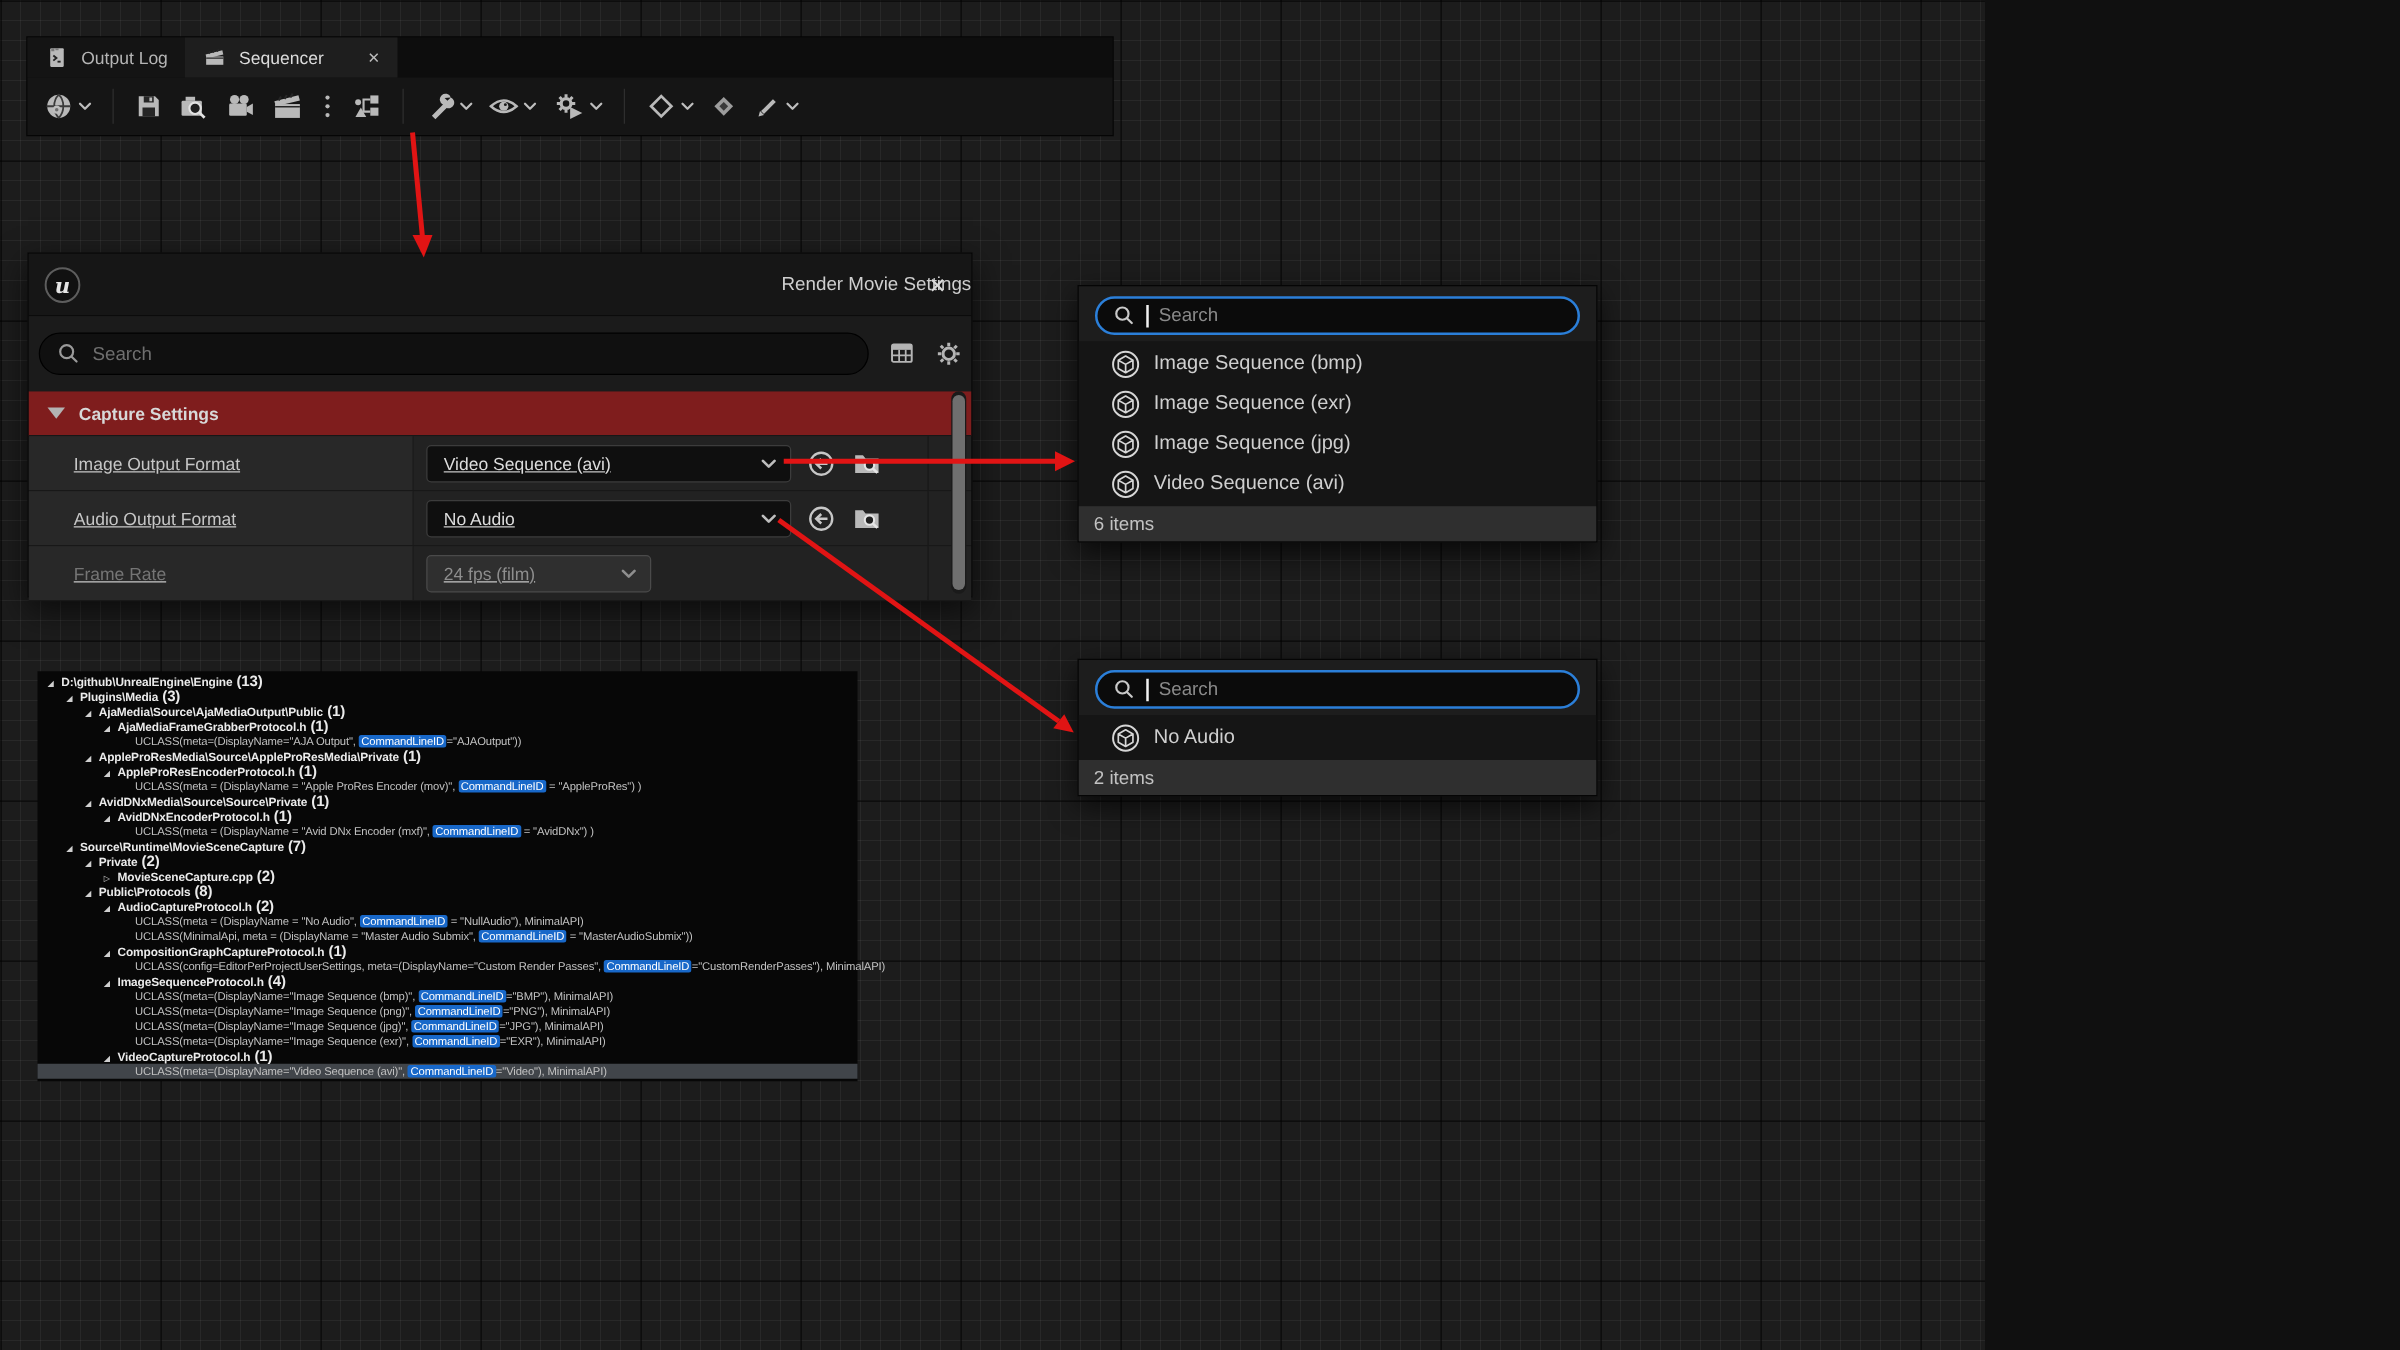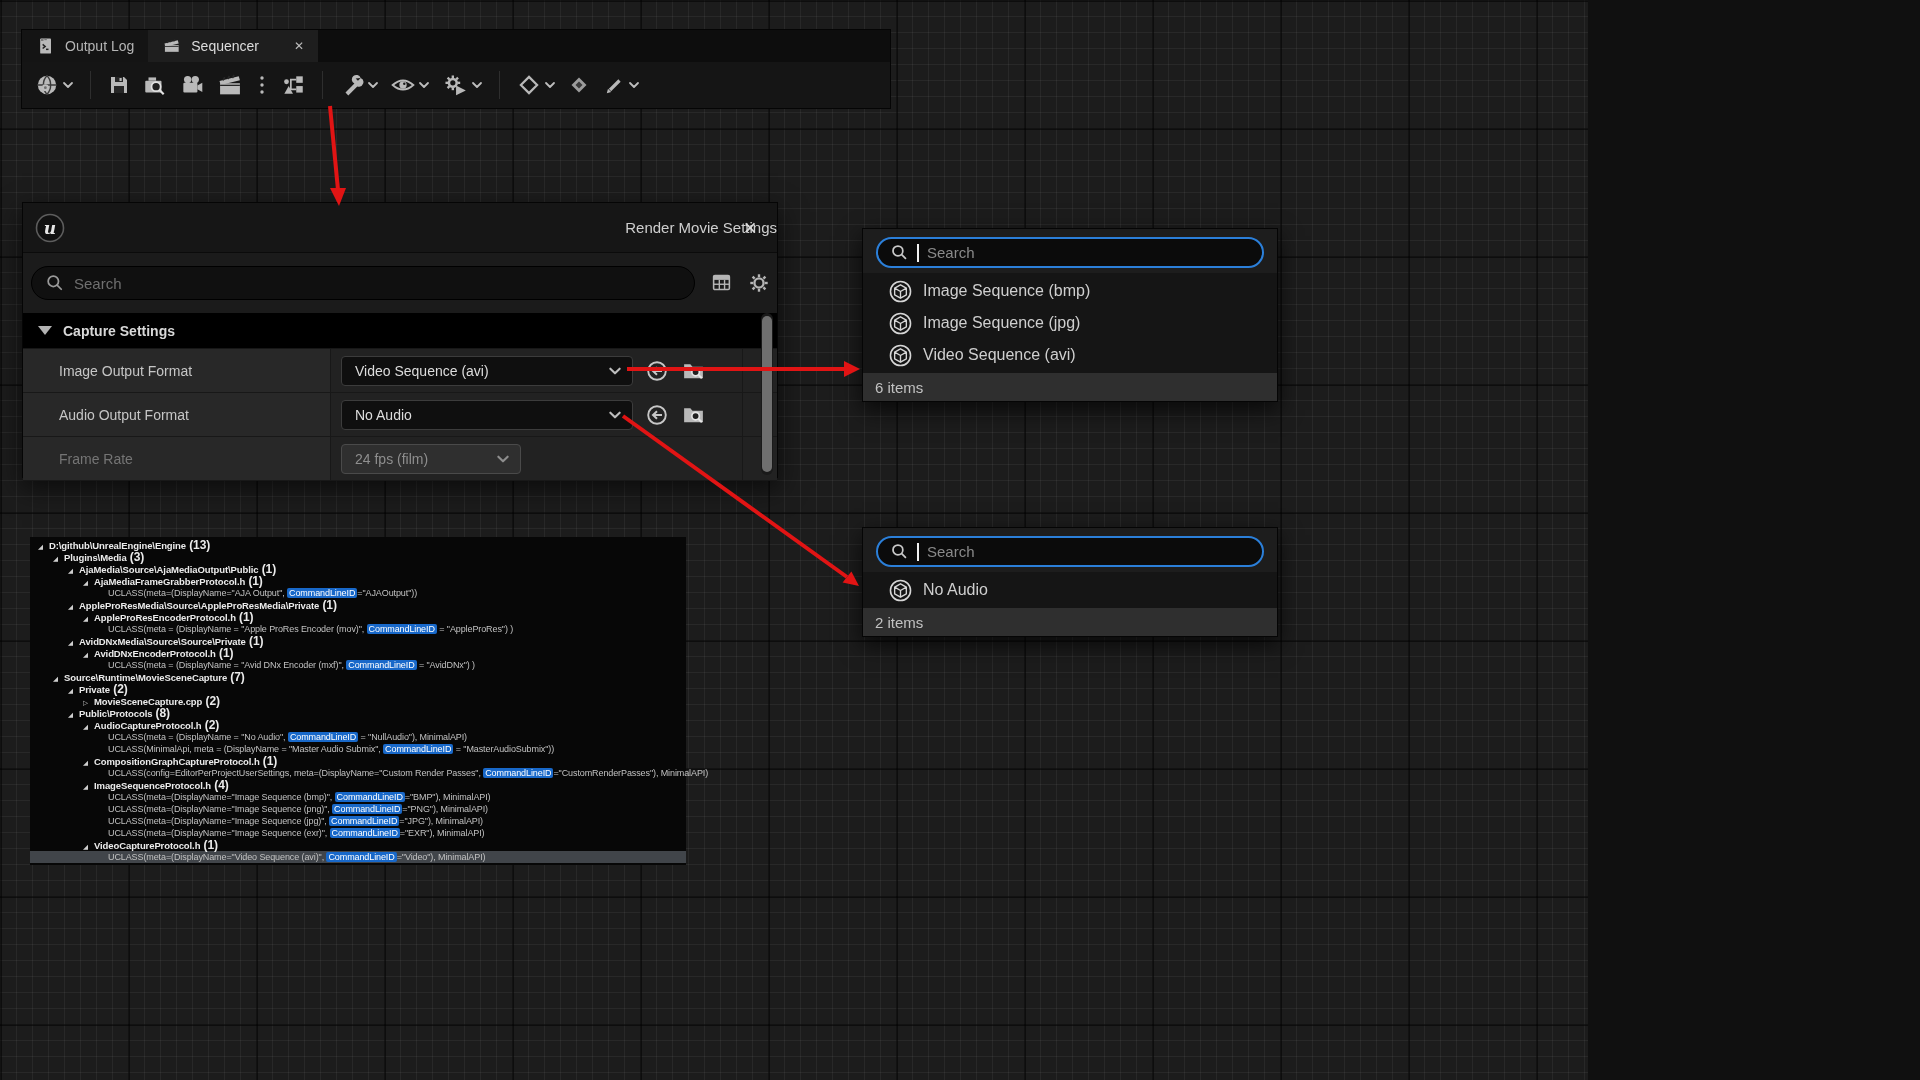--- a/index.html
+++ b/index.html
@@ -33,25 +33,25 @@
   
   .dialog { position:absolute; left:22px; top:202px; width:756px; height:276px; background:#1f1f1f; border:1px solid #050505; box-shadow:0 10px 26px rgba(0,0,0,.65); }
   .dlg-title { position:relative; height:50px; background:#161616; border-bottom:1px solid #0b0b0b; display:flex; align-items:center; }
   .dlg-logo { position:absolute; left:12px; top:10px; }
   .dlg-title-text { width:100%; text-align:right; font-size:15px; color:#cfcfcf; }
   .dlg-close { position:absolute; right:14px; top:12px; width:26px; height:26px; display:flex; align-items:center; justify-content:center; color:#d9d9d9; font-size:17px; }
   .dlg-search { position:relative; height:60px; background:#1b1b1b; }
   .search-pill { position:absolute; left:8px; top:13px; width:664px; height:34px; background:#101010; border:1px solid #000; border-radius:17px; display:flex; align-items:center; padding-left:13px; gap:9px; }
   .search-ph { color:#6f6f6f; font-size:15px; }
   .dlg-search .side-ico { position:absolute; top:19px; }
-  .sec-header { height:36px; background:#000000; border-bottom:1px solid #171717; display:flex; align-items:center; gap:11px; padding-left:15px; }
+  .sec-header { height:36px; background:#7f1d1d; border-bottom:1px solid #171717; display:flex; align-items:center; gap:11px; padding-left:15px; }
   .sec-tri { width:0; height:0; border-left:7px solid transparent; border-right:7px solid transparent; border-top:9px solid #b3b3b3; }
   .sec-label { font-size:14px; font-weight:bold; color:#d8d8d8; }
   .rows { position:relative; }
-  .row { display:flex; align-items:center; height:44px; border-bottom:1px solid #181818; }
+  .row { display:flex; align-items:center; height:44px; border-bottom:1px solid #181818;text-decoration:underline; }
   .row-label { width:308px; padding-left:36px; font-size:14px; color:#c6c6c6; background:#282828; align-self:stretch; display:flex; align-items:center; border-right:1px solid #181818; }
   .row.disabled .row-label { color:#757575; }
   .row-value { flex:1; display:flex; align-items:center; padding-left:10px; background:#222222; align-self:stretch; gap:12px; }
   .row-extra { width:35px; align-self:stretch; background:#222222; border-left:1px solid #181818; }
   .dropdown { width:292px; height:30px; background:#0f0f0f; border:1px solid #3c3c3c; border-radius:4px; display:flex; align-items:center; justify-content:space-between; padding:0 10px 0 13px; font-size:14px; color:#dddddd; }
   .dropdown.small { width:180px; }
   .dropdown.disabled { background:#2f2f2f; border-color:#4a4a4a; color:#8e8e8e; }
   .icon-btn { display:flex; }
   .dlg-scroll { position:absolute; right:4px; top:110px; width:12px; height:162px; background:#1a1a1a; border-radius:6px; }
   .dlg-scroll-thumb { position:absolute; left:1px; top:3px; width:10px; height:156px; background:#6f6f6f; border-radius:5px; }
@@ -370,20 +370,27 @@
         <span class="pp-ph">Search</span>
       </div>
     </div>
     <div class="pp-list">
         <div class="pp-item">
           <svg width="23" height="23" viewBox="0 0 22 22">
             <circle cx="11" cy="11" r="9.6" stroke="#d6d6d6" stroke-width="1.5" fill="none"></circle>
             <path d="M11 4.6 L16.6 7.8 L16.6 14.2 L11 17.4 L5.4 14.2 L5.4 7.8 Z M5.4 7.8 L11 11 L16.6 7.8 M11 11 L11 17.4" stroke="#d6d6d6" stroke-width="1.3" fill="none" stroke-linejoin="round"></path>
           </svg>
           <span>Image Sequence (bmp)</span>
+        </div>
+        <div class="pp-item">
+          <svg width="23" height="23" viewBox="0 0 22 22">
+            <circle cx="11" cy="11" r="9.6" stroke="#d6d6d6" stroke-width="1.5" fill="none"></circle>
+            <path d="M11 4.6 L16.6 7.8 L16.6 14.2 L11 17.4 L5.4 14.2 L5.4 7.8 Z M5.4 7.8 L11 11 L16.6 7.8 M11 11 L11 17.4" stroke="#d6d6d6" stroke-width="1.3" fill="none" stroke-linejoin="round"></path>
+          </svg>
+          <span>Image Sequence (exr)</span>
         </div>
         <div class="pp-item">
           <svg width="23" height="23" viewBox="0 0 22 22">
             <circle cx="11" cy="11" r="9.6" stroke="#d6d6d6" stroke-width="1.5" fill="none"></circle>
             <path d="M11 4.6 L16.6 7.8 L16.6 14.2 L11 17.4 L5.4 14.2 L5.4 7.8 Z M5.4 7.8 L11 11 L16.6 7.8 M11 11 L11 17.4" stroke="#d6d6d6" stroke-width="1.3" fill="none" stroke-linejoin="round"></path>
           </svg>
           <span>Image Sequence (jpg)</span>
         </div>
         <div class="pp-item">
           <svg width="23" height="23" viewBox="0 0 22 22">

